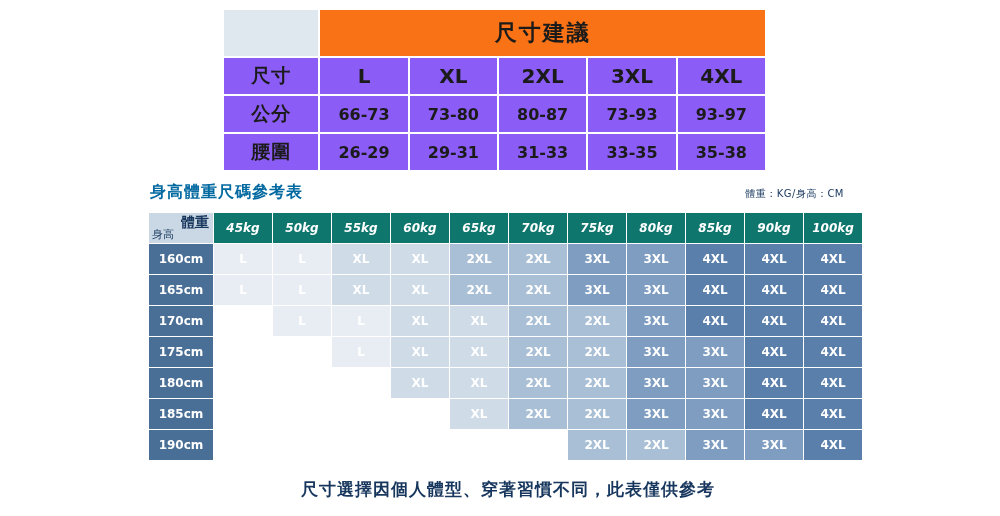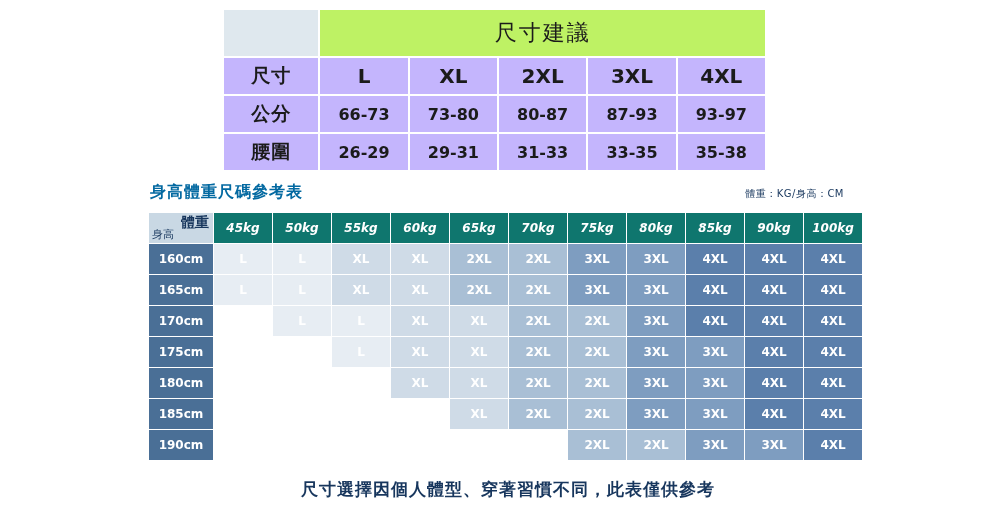--- a/index.html
+++ b/index.html
@@ -29,29 +29,29 @@
   table.top-table {
     border-collapse: collapse;
     width: 545px;
     table-layout: fixed;
   }
   table.top-table td {
     border: 2px solid #ffffff;
     text-align: center;
     vertical-align: middle;
     color: #1b1b1b;
-    background: #c4b5fd;
+    background: #8b5cf6;
     height: 34px;
   }
   table.top-table td.head-title {
     font-size: 22px;
-    font-weight: 400;
+    font-weight: 700;
     letter-spacing: 2px;
     height: 44px;
-    background: #bef264;
+    background: #f97316;
   }
   table.top-table td.blank {
     background: #dfe8ee;
   }
   table.top-table td.col-label {
     font-size: 19px;
     font-weight: 700;
     letter-spacing: 1px;
   }
   table.top-table td.size-head {
@@ -194,21 +194,21 @@
           <td class="size-head">XL</td>
           <td class="size-head">2XL</td>
           <td class="size-head">3XL</td>
           <td class="size-head">4XL</td>
         </tr>
         <tr>
           <td class="col-label">公分</td>
           <td class="val">66-73</td>
           <td class="val">73-80</td>
           <td class="val">80-87</td>
-          <td class="val">87-93</td>
+          <td class="val">73-93</td>
           <td class="val">93-97</td>
         </tr>
         <tr>
           <td class="col-label">腰圍</td>
           <td class="val">26-29</td>
           <td class="val">29-31</td>
           <td class="val">31-33</td>
           <td class="val">33-35</td>
           <td class="val">35-38</td>
         </tr>

